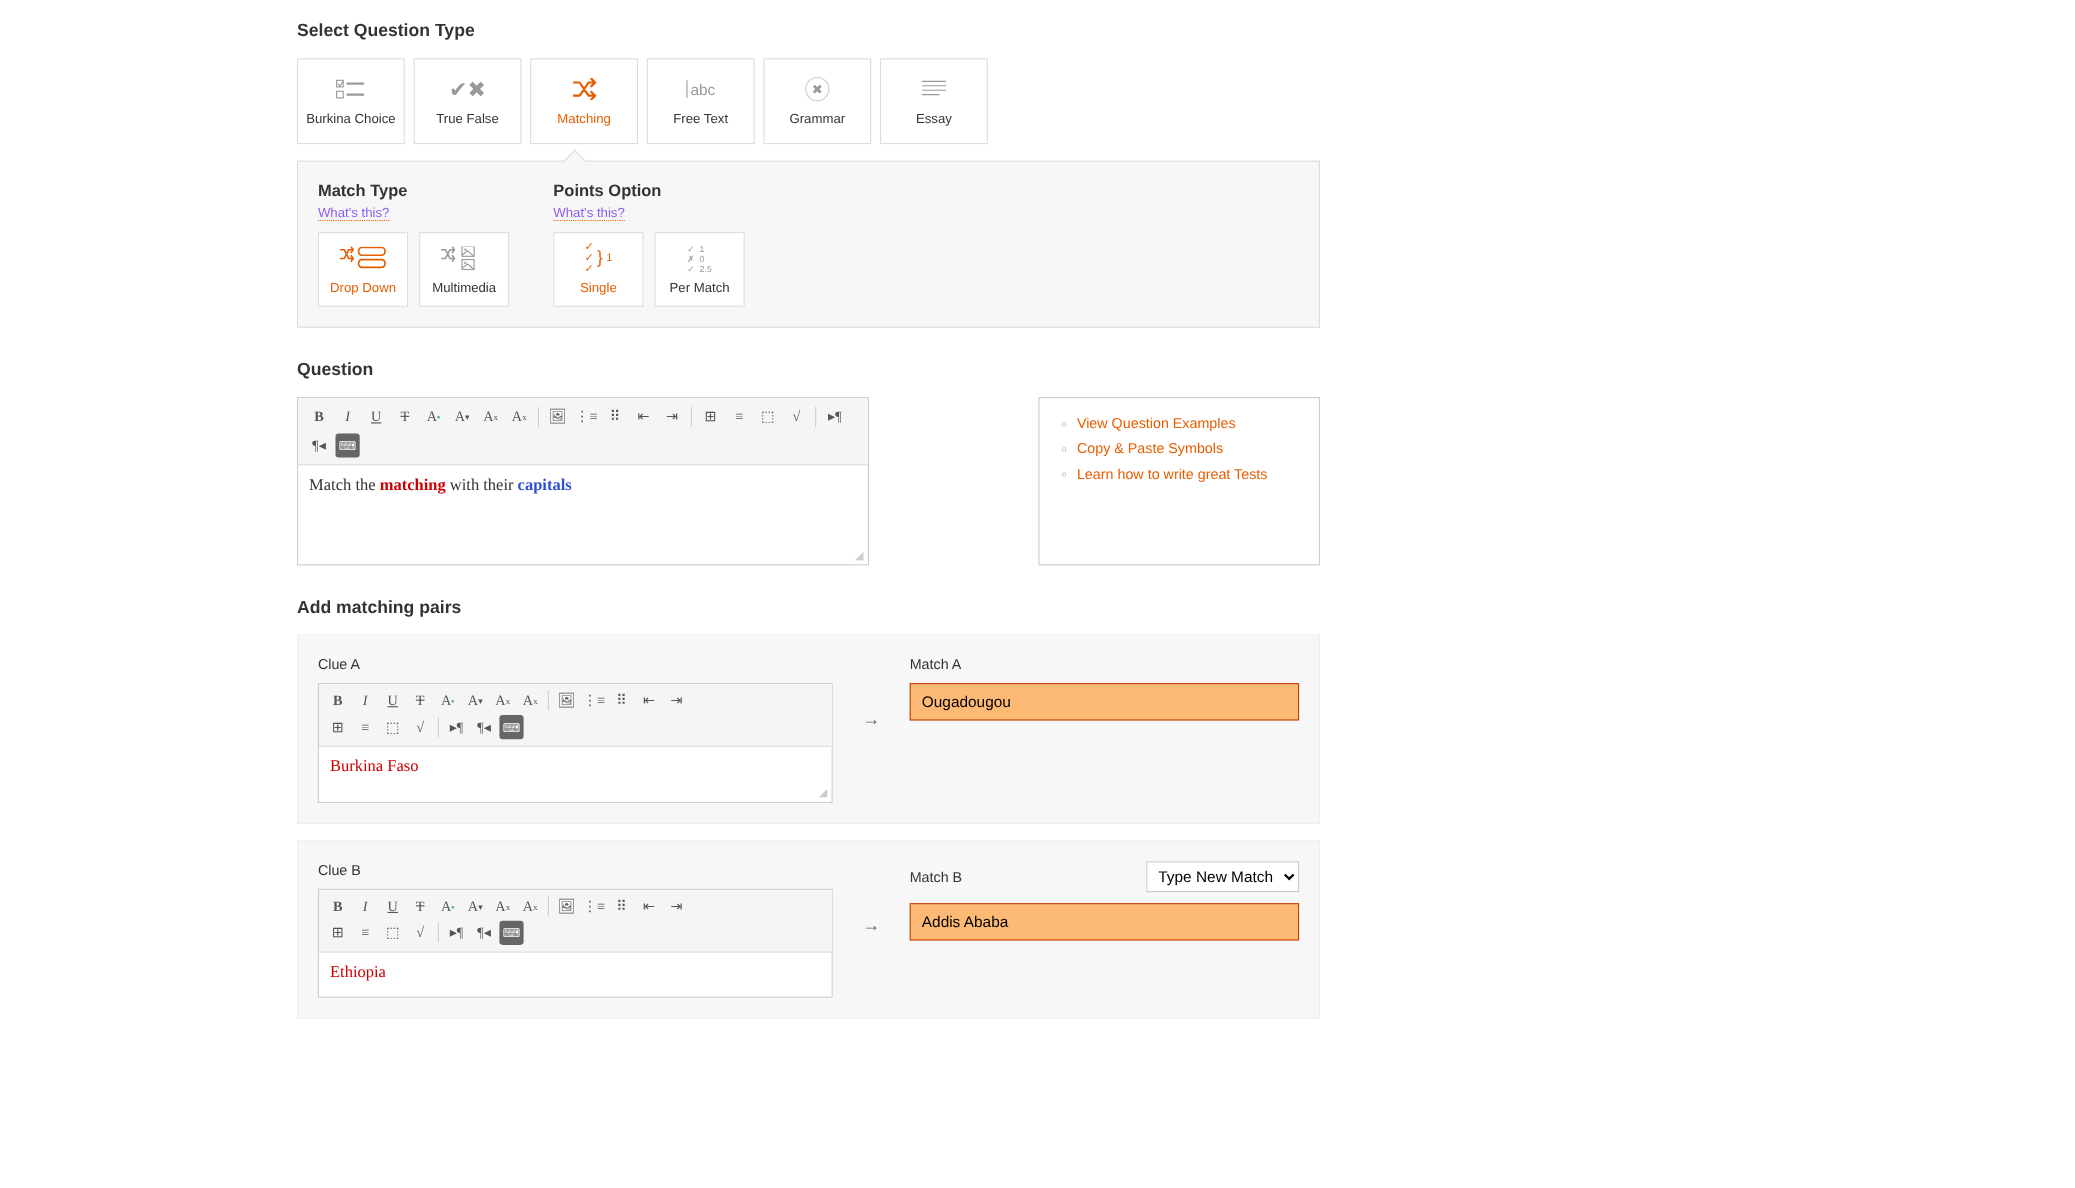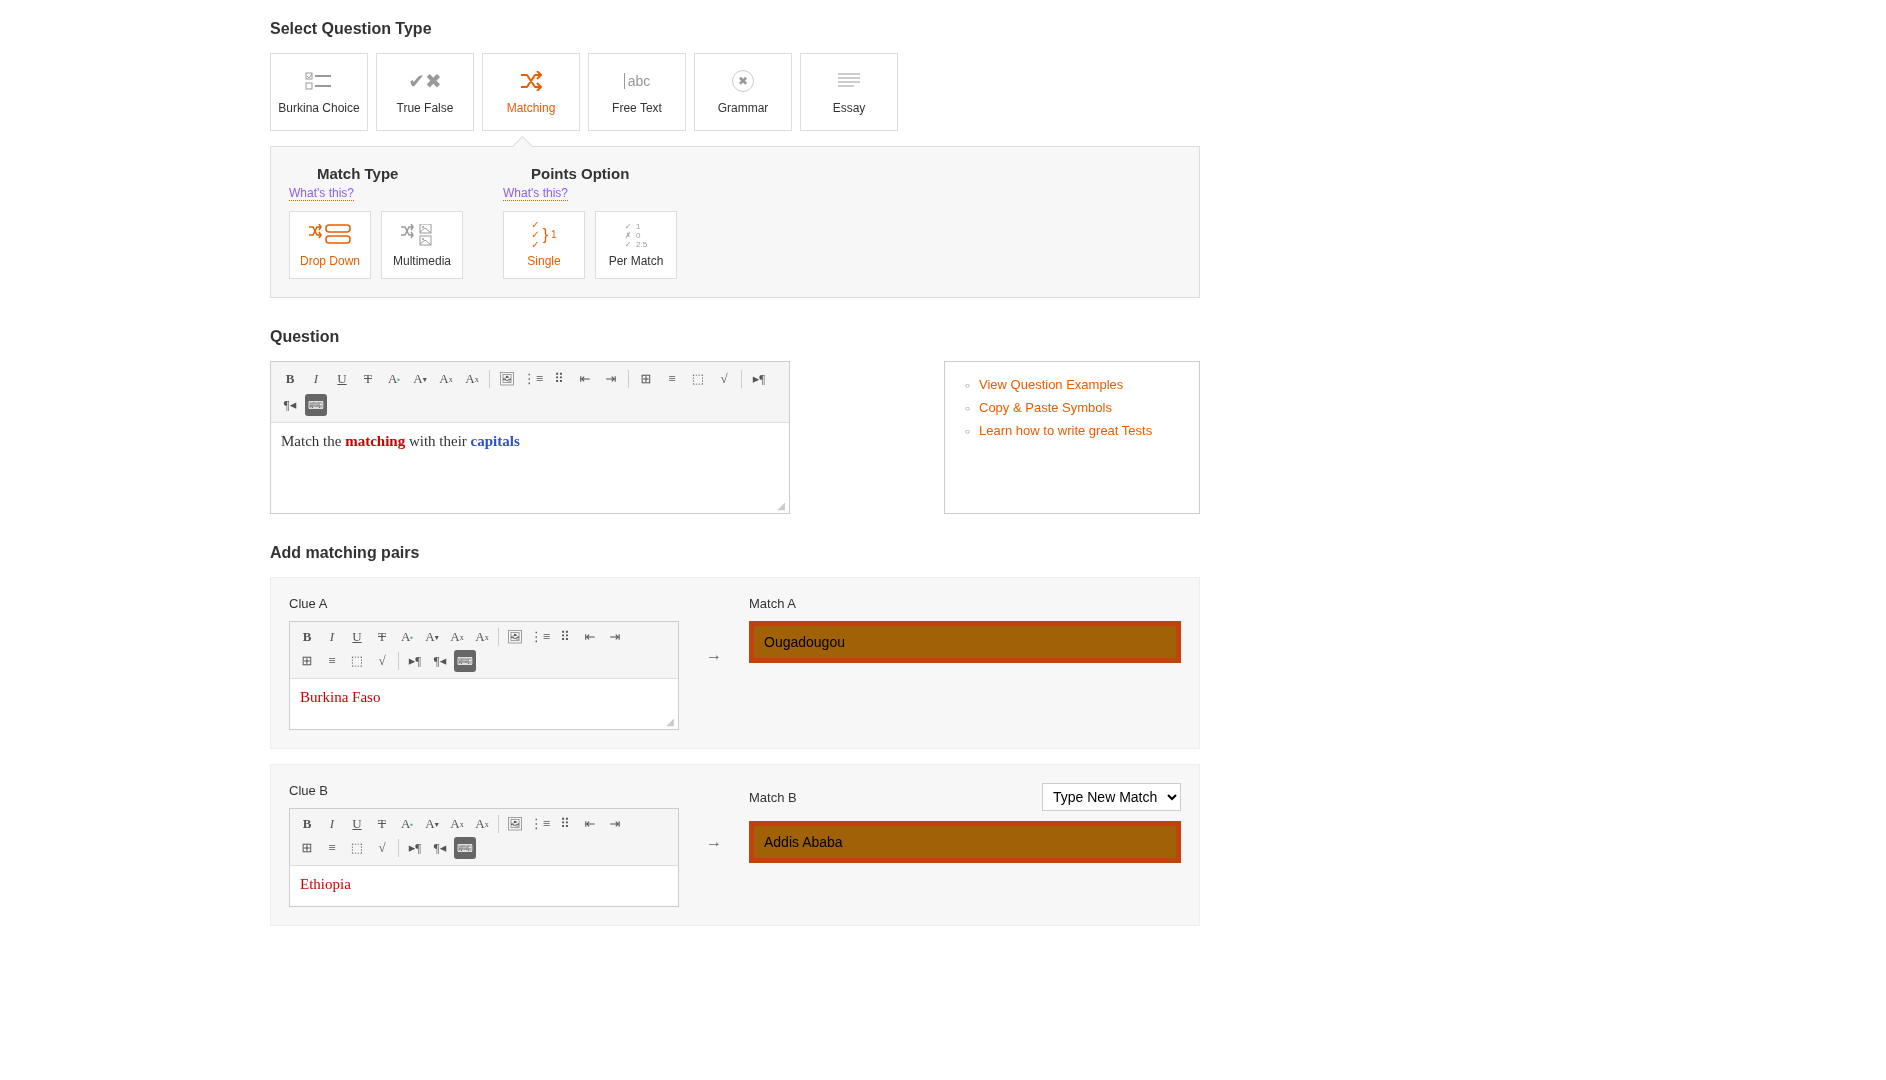--- a/index.html
+++ b/index.html
@@ -10,21 +10,21 @@
 .section-title { font-size: 16px; font-weight: bold; margin-bottom: 15px; color: #333; }
 
 .qtype-row { display: flex; gap: 8px; margin-bottom: 15px; }
 .qtype-card { width: 98px; height: 78px; border: 1px solid #ddd; background: #fff; display: flex; flex-direction: column; align-items: center; justify-content: center; cursor: pointer; font-size: 12px; gap: 8px; }
 .qtype-card.selected { color: #e85d00; }
 .qtype-card.selected .qtype-icon { color: #e85d00; }
 .qtype-icon { font-size: 20px; color: #999; display:flex; align-items:center; justify-content:center; height:24px;}
 
 .config-panel { border: 1px solid #ddd; background: #f7f7f7; padding: 18px; display: flex; gap: 40px; position: relative; }
 .config-panel::before { content:""; position:absolute; top:-8px; left:244px; width:14px; height:14px; background:#f7f7f7; border-left:1px solid #ddd; border-top:1px solid #ddd; transform: rotate(45deg);}
-.config-group-title { font-size: 15px; font-weight: bold; margin-bottom: 2px; margin-left: 28px; }
+.config-group-title { font-size: 15px; font-weight: bold; margin-bottom: 2px; }
 .whats-this { font-size: 12px; color: #8b5cf6; border-bottom: 1px dotted #e85d00; display: inline-block; margin-bottom: 10px; cursor: pointer; }
 .config-options { display: flex; gap: 10px; }
 .config-card { width: 82px; height: 68px; border: 1px solid #ddd; background: #fff; display: flex; flex-direction: column; align-items: center; justify-content: center; font-size: 12px; gap: 6px; cursor: pointer; }
 .config-card.selected { color: #e85d00; }
 .config-card.selected .cfg-icon { color: #e85d00; }
 .cfg-icon { font-size: 18px; color: #999; height:26px; display:flex; align-items:center; justify-content:center;}
 
 .question-section { margin-top: 30px; }
 .editor-wrap { display: flex; gap: 30px; }
 .editor-box { border: 1px solid #ccc; width: 520px; }
@@ -40,28 +40,28 @@
 .red-text { color: #c00; }
 
 .links-box { border: 1px solid #ccc; padding: 15px 20px; width: 256px; }
 .links-box ul { list-style: none; }
 .links-box li { margin-bottom: 8px; font-size: 13px; position: relative; padding-left: 14px; }
 .links-box li::before { content: "○"; position: absolute; left: 0; font-size: 8px; top: 4px; color:#666;}
 .links-box a { color: #e85d00; text-decoration: none; }
 
 .pairs-section { margin-top: 30px; }
 .pair-panel { background: #f7f7f7; border: 1px solid #eee; padding: 18px; margin-bottom: 15px; display: flex; gap: 20px; align-items: flex-start; }
-.clue-col { width: 390px; }
+.clue-col { width: 468px; }
 .clue-label { font-size: 13px; margin-bottom: 10px; display: block; }
 .arrow-col { width: 30px; text-align: center; padding-top: 50px; color: #666; font-size: 16px; }
 .match-col { flex: 1; }
 .match-header { display: flex; justify-content: space-between; align-items: center; margin-bottom: 10px; }
 .match-label { font-size: 13px; }
 .match-select { font-size: 14px; padding: 4px 6px; border: 1px solid #ccc; background: #fff; }
-.match-input { width: 100%; padding: 8px 10px; border: 5px solid #c2410c; font-size: 14px; background: #a16207; }
+.match-input { width: 100%; padding: 8px 10px; border: 1px solid #c2410c; font-size: 14px; background: #fdba74; }
 
 .clue-editor { border: 1px solid #ccc; background: #fff; }
 .clue-toolbar { background: #f5f5f5; border-bottom: 1px solid #ddd; padding: 4px 6px; }
 .tb-row { display: flex; gap: 3px; align-items: center; flex-wrap: wrap; margin-bottom: 2px;}
 .sup { font-size: 8px; vertical-align: super; }
 .sub { font-size: 8px; vertical-align: sub; }
 
 
 .svg-mc { width:28px; height:20px; }
 .per-match-icon { font-size:8px; line-height:9px; color:#999; text-align:left;}

